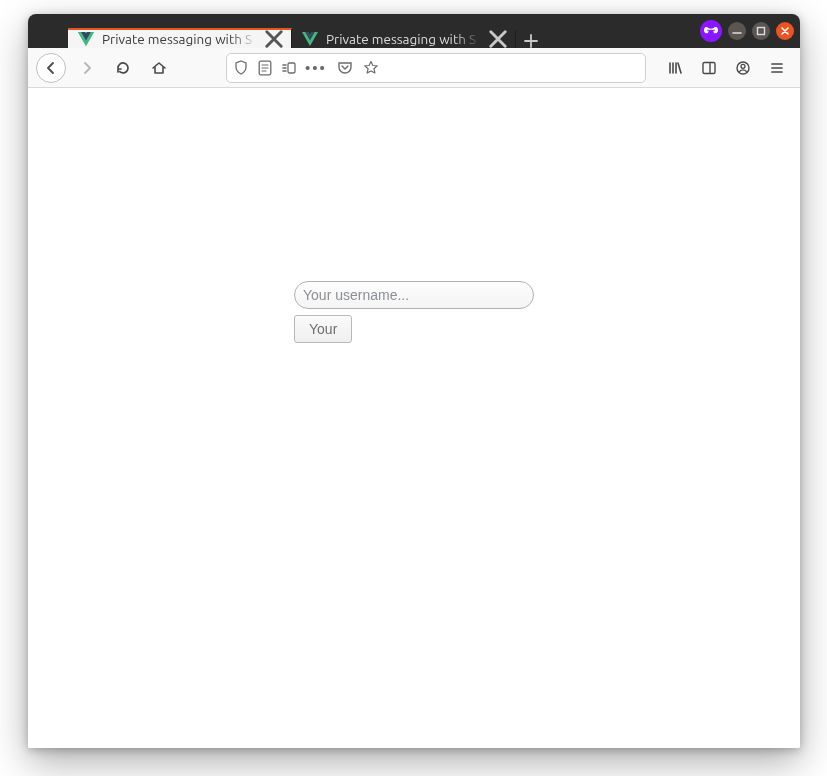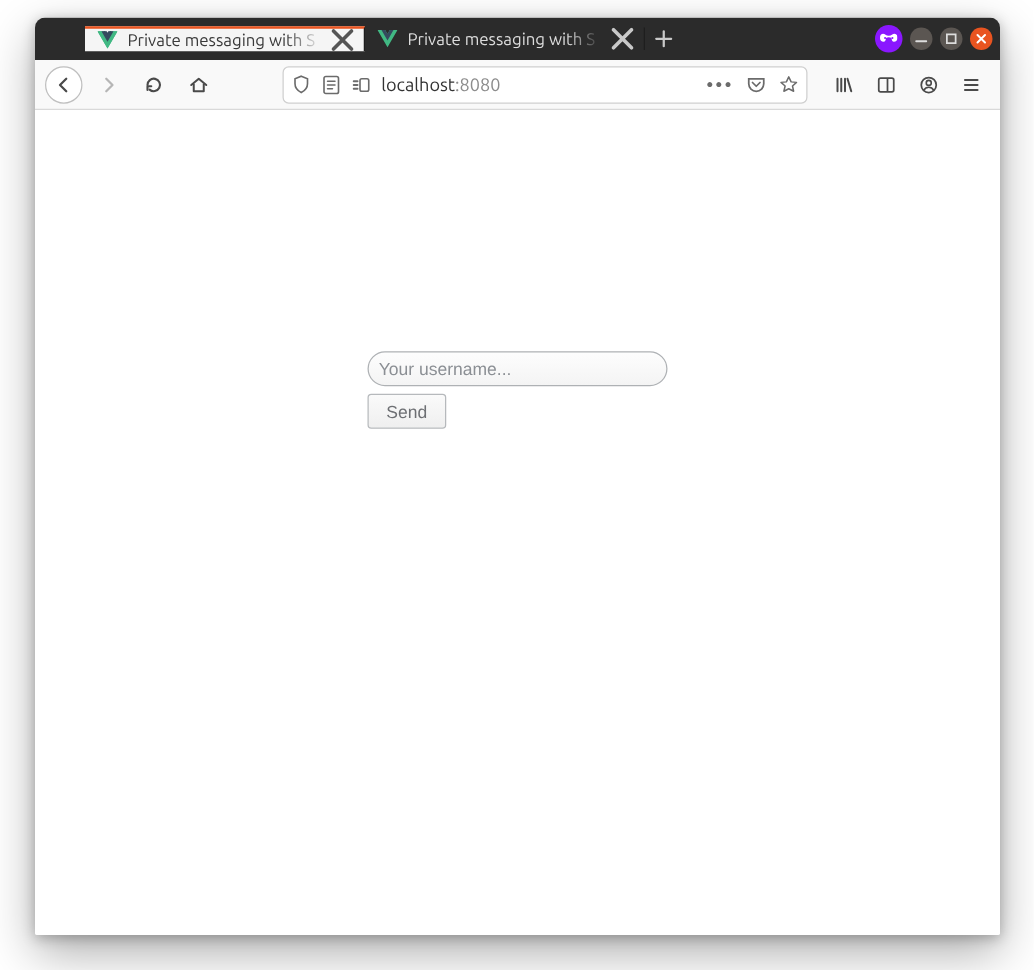--- a/index.html
+++ b/index.html
@@ -17,21 +17,21 @@
       border-radius: 8px 8px 2px 2px;
       box-shadow: 0 14px 38px rgba(0,0,0,0.32), 0 2px 10px rgba(0,0,0,0.25);
       overflow: hidden;
       display: flex; flex-direction: column;
     }
 
     
     .titlebar {
       height: 34px;
       background: #2b2b2b;
-      display: flex; align-items: center;
+      display: flex; align-items: flex-end;
       padding-left: 40px;
       position: relative;
     }
     .tab {
       display: flex; align-items: center;
       gap: 8px;
       padding: 0 8px 0 10px;
       width: 224px;
       color: #dcdcdc;
       font-size: 13.5px;
@@ -262,23 +262,20 @@
           <svg viewBox="0 0 16 16">
               <rect x="2.2" y="1.2" width="11.6" height="13.6" rx="1.5" fill="none" stroke="#6b6b6b" stroke-width="1.3"></rect>
               <path d="M5 5h6M5 8h6M5 11h4" stroke="#6b6b6b" stroke-width="1.2" stroke-linecap="round"></path>
             </svg>
         </span>
         <span class="ub-icon">
           <svg viewBox="0 0 16 16">
               <path d="M2 5h3M2 8h3M2 11h3" stroke="#6b6b6b" stroke-width="1.6" stroke-linecap="round"></path>
               <rect x="7" y="3" width="7" height="10" rx="1.4" fill="none" stroke="#6b6b6b" stroke-width="1.3"></rect>
             </svg>
-        </span>
-        <span class="ub-url">
-          <span class="host">localhost</span><span class="port">:8080</span>
         </span>
         <span class="ub-right">
           <span class="dots">•••</span>
           <span class="ub-icon">
             <svg viewBox="0 0 16 16">
                 <path d="M2 3h12v4a6 6 0 0 1-12 0V3z" fill="none" stroke="#6b6b6b" stroke-width="1.4"></path>
                 <path d="M5 6l3 3 3-3" fill="none" stroke="#6b6b6b" stroke-width="1.4" stroke-linecap="round" stroke-linejoin="round"></path>
               </svg>
           </span>
           <span class="ub-icon">
@@ -314,19 +311,19 @@
               <path d="M3 4h10M3 8h10M3 12h10" stroke="#4a4a4a" stroke-width="1.7" stroke-linecap="round"></path>
             </svg>
         </span>
       </div>
     </div>
 
     <div class="content">
       <div class="form-wrap">
         <input class="username-input" type="text" placeholder="Your username..." style="">
         <div>
-          <button class="send-btn">Send</button>
+          <button class="send-btn">Your</button>
         </div>
       </div>
     </div>
 
   </div>
 </div>
 
 </body></html>

